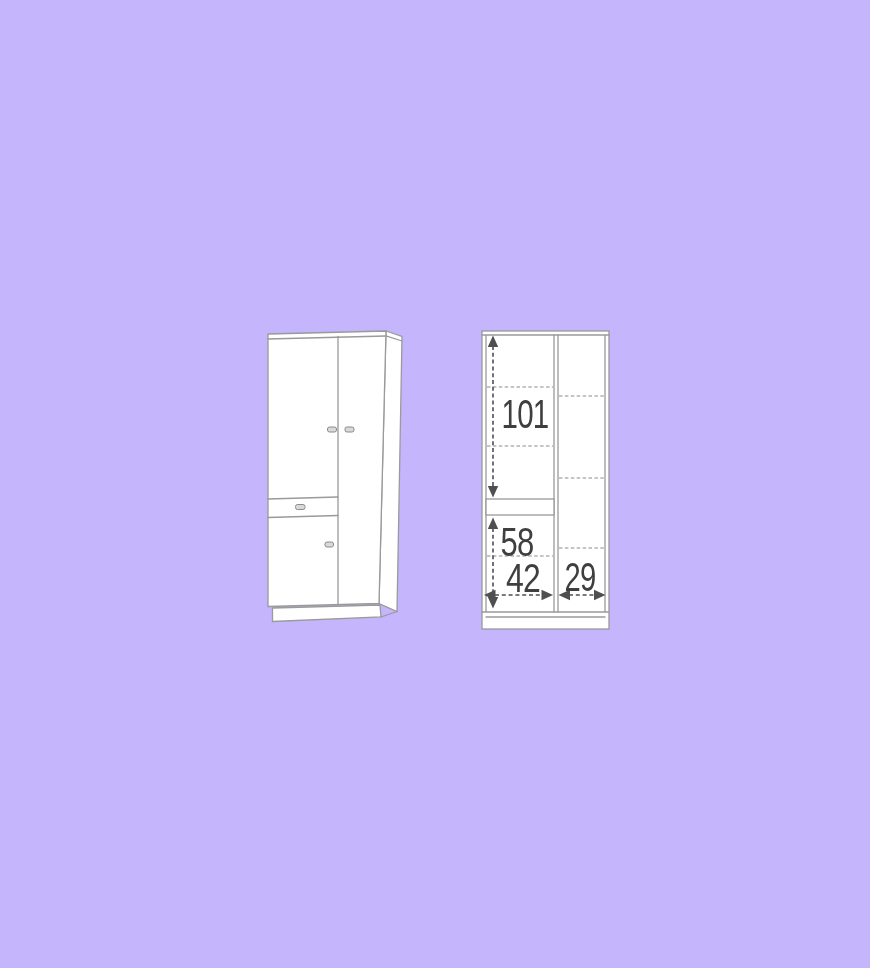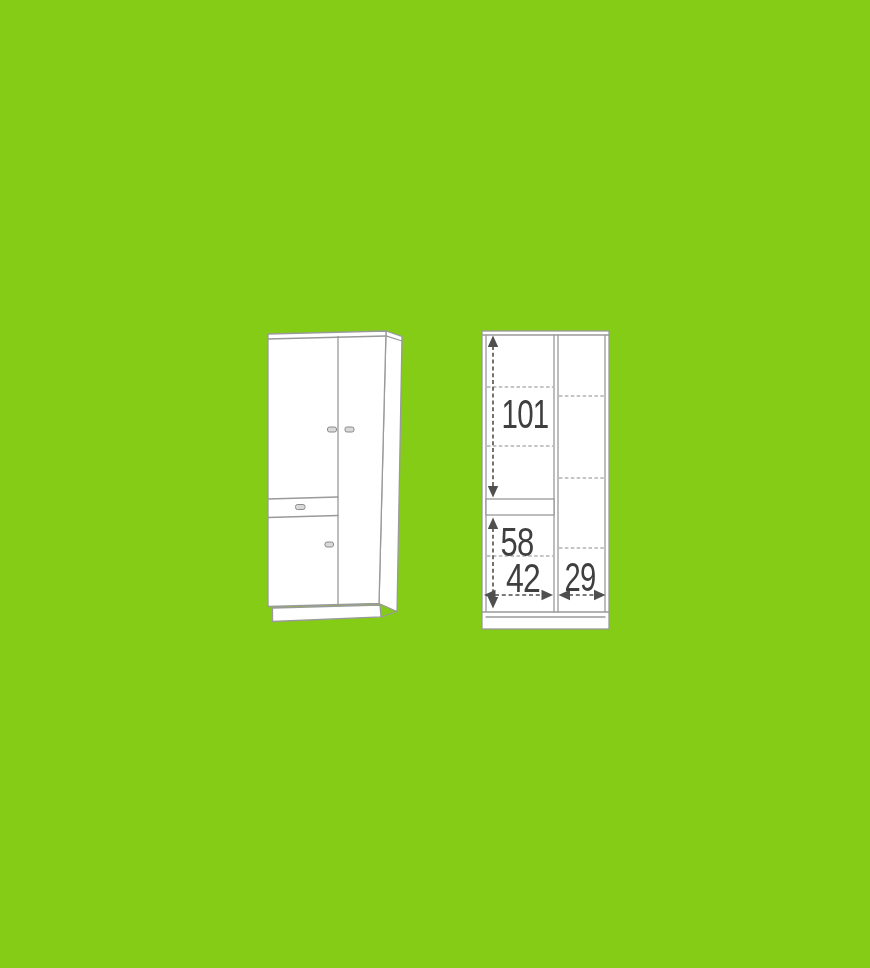--- a/index.html
+++ b/index.html
@@ -1,20 +1,20 @@
 <!DOCTYPE html>
 <html><head>
 <meta charset="utf-8">
 <style>
   html, body { margin: 0; padding: 0; background: #ffffff; }
   .page {
     position: relative;
     width: 870px;
     height: 968px;
-    background: #84cc16;
+    background: #c4b5fd;
     overflow: hidden;
     font-family: "Liberation Sans", sans-serif;
     text-align: right;
   }
   svg { position: absolute; top: 0; left: 0; }
   .outline    { stroke: #9a9a9a; stroke-width: 1.3; fill: none; stroke-linecap: round; }
   .outline-f  { stroke: #9a9a9a; stroke-width: 1.3; fill: #ffffff; }
   .shelf      { stroke: #b3b3b3; stroke-width: 1.4; fill: none; stroke-dasharray: 3.5 2.4; }
   .measure    { stroke: #4f4f4f; stroke-width: 1.6; fill: none; stroke-dasharray: 4 2.8; }
   .arrow      { fill: #4f4f4f; stroke: none; }

